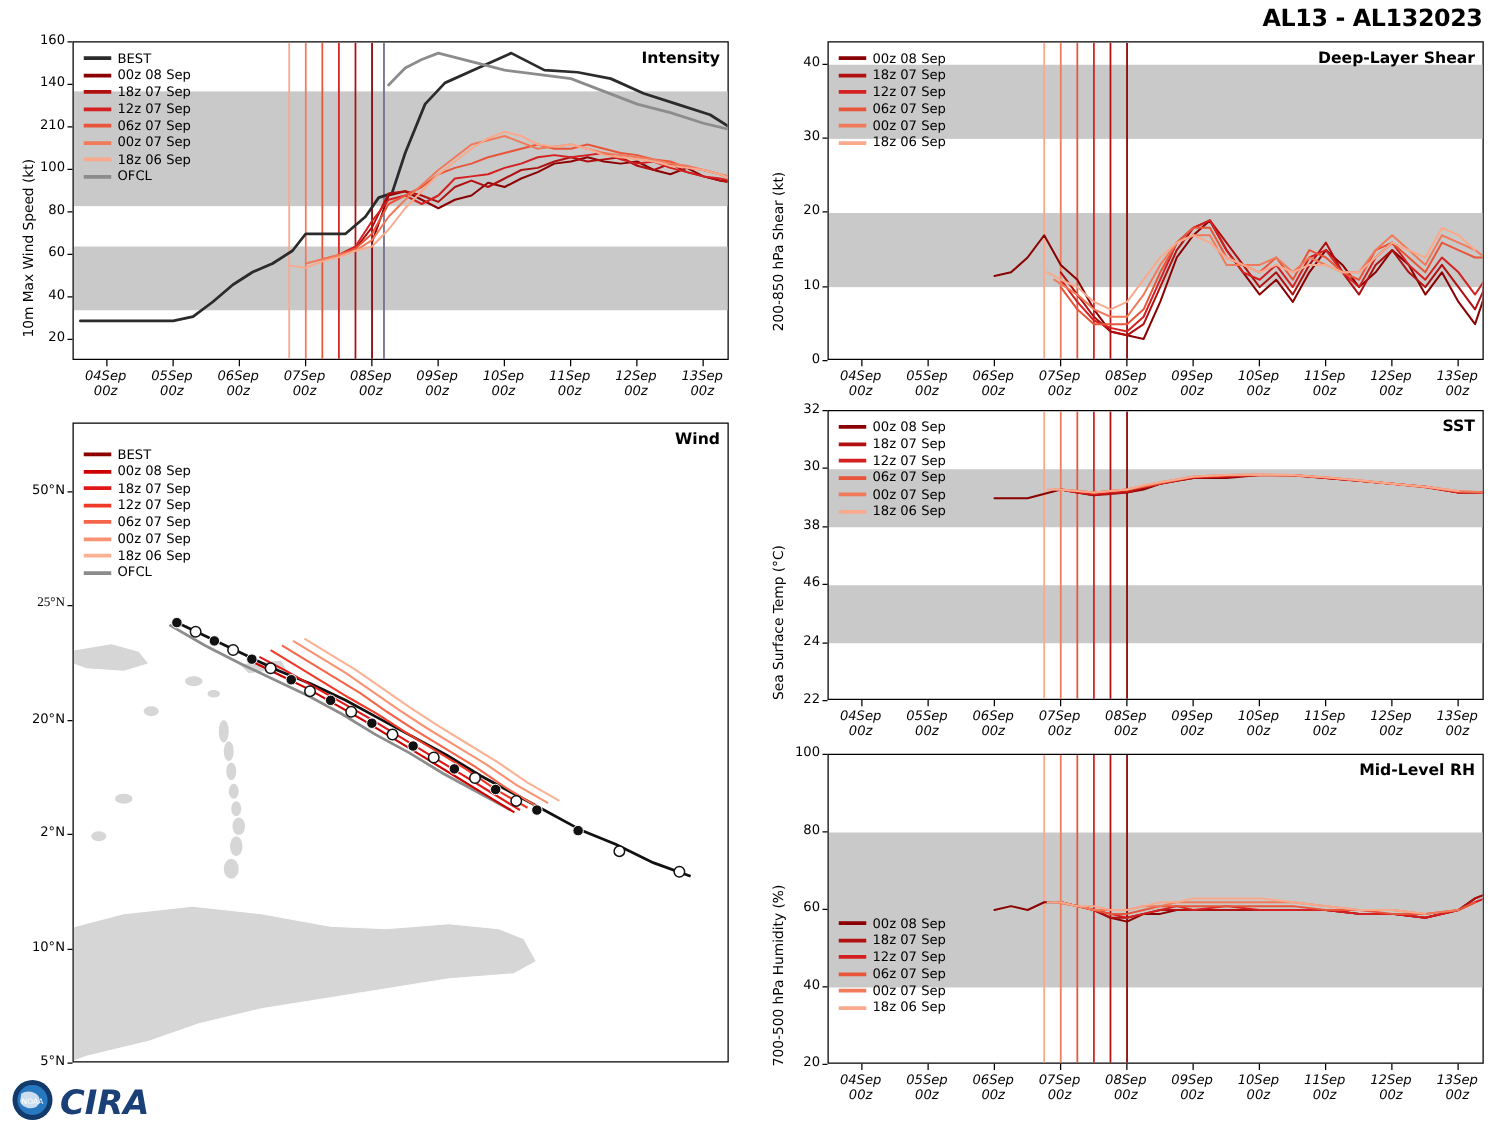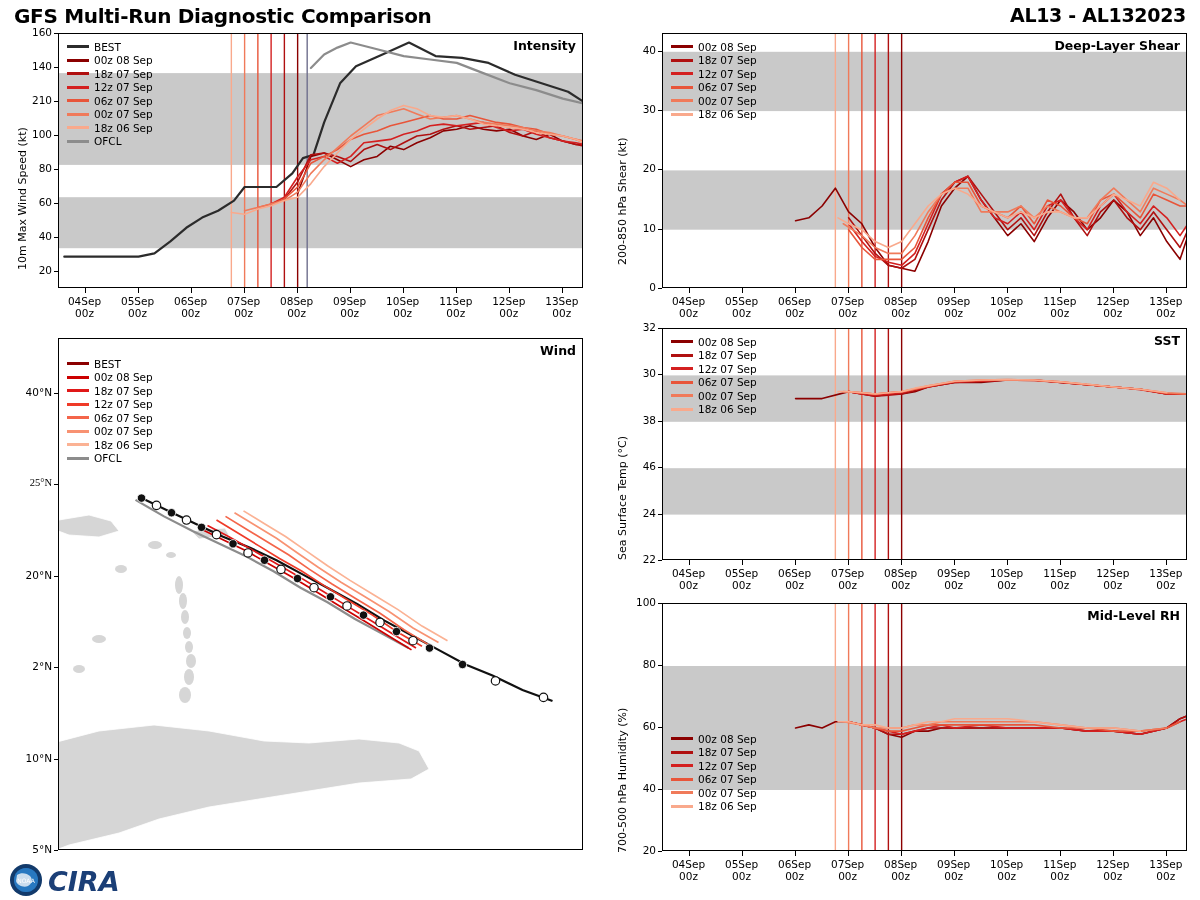--- a/index.html
+++ b/index.html
@@ -20,36 +20,35 @@
   .panel{position:absolute;box-sizing:border-box;}
   .plotbox{position:absolute;border:1px solid #000;box-sizing:border-box;background:#fff;overflow:hidden;}
   .panel-title{position:absolute;font-size:12.5px;font-weight:bold;right:6px;top:4px;z-index:9;}
   .ylabel{
     position:absolute;font-size:11px;transform-origin:0 0;transform:rotate(-90deg);
     white-space:nowrap;
   }
   .tick{position:absolute;width:1px;background:#000;}
   .ytick{position:absolute;height:1px;background:#000;}
   .ylab{position:absolute;font-size:10.5px;text-align:right;white-space:nowrap;}
-  .xlab{position:absolute;font-size:10.5px;text-align:center;white-space:nowrap;line-height:12px;}
+  .xlab{position:absolute;font-size:10.5px;text-align:center;white-space:nowrap;line-height:12px;font-style:italic;}
   
   .legend{position:absolute;z-index:10;}
   .legend .row{display:flex;align-items:center;height:13.5px;}
   .legend .swatch{width:22px;height:2.6px;margin-right:5px;flex:none;}
   .legend .lbl{font-size:10.5px;white-space:nowrap;}
   svg{display:block;}
   
   #logo{position:absolute;left:8px;top:862px;width:130px;height:36px;}
 </style>
 </head>
 <body>
 
 <div class="page">
 
-  <div id="main-title">GFS Multi-Run Diagnostic Comparison</div>
   <div id="storm-id">AL13 - AL132023</div>
 
   <div class="panel" id="panel-intensity" style="left:0;top:25px;width:590px;height:290px;">
     <div class="ylabel" style="left:16px;top:245px;">10m Max Wind Speed (kt)</div>
     <div class="plotbox" id="box-int" style="left:58px;top:8px;width:525px;height:255px;">
       <div class="panel-title">Intensity</div>
       <div class="legend" id="leg-int" style="left:8px;top:6px;">
           <div class="row">
             <div class="swatch" style="background: rgb(43, 43, 43);"></div>
             <div class="lbl">BEST</div>
@@ -233,21 +232,21 @@
       <div class="ylab" style="left: 6px; top: 513px; width: 46px;">5°N</div>
       <div class="ytick" style="left: 54px; top: 428.571px; width: 4px;"></div>
       <div class="ylab" style="left: 6px; top: 421.571px; width: 46px;">10°N</div>
       <div class="ytick" style="left: 54px; top: 337.143px; width: 4px;"></div>
       <div class="ylab" style="left: 6px; top: 330.143px; width: 46px;">2°N</div>
       <div class="ytick" style="left: 54px; top: 245.714px; width: 4px;"></div>
       <div class="ylab" style="left: 6px; top: 238.714px; width: 46px;">20°N</div>
       <div class="ytick" style="left: 54px; top: 154.286px; width: 4px;"></div>
       <div class="ylab" style="left: 6px; top: 147.286px; width: 46px; font-family: Liberation Serif, serif;">25°N</div>
       <div class="ytick" style="left: 54px; top: 62.8571px; width: 4px;"></div>
-      <div class="ylab" style="left: 6px; top: 55.8571px; width: 46px;">40°N</div>
+      <div class="ylab" style="left: 6px; top: 55.8571px; width: 46px;">50°N</div>
     </div>
 
   <div class="panel" id="panel-shear" style="left:600px;top:25px;width:600px;height:290px;">
     <div class="ylabel" style="left:16px;top:240px;">200-850 hPa Shear (kt)</div>
     <div class="plotbox" id="box-shr" style="left:62px;top:8px;width:525px;height:255px;">
       <div class="panel-title">Deep-Layer Shear</div>
       <div class="legend" id="leg-shr" style="left:8px;top:6px;">
           <div class="row">
             <div class="swatch" style="background: rgb(139, 0, 0);"></div>
             <div class="lbl">00z 08 Sep</div>

